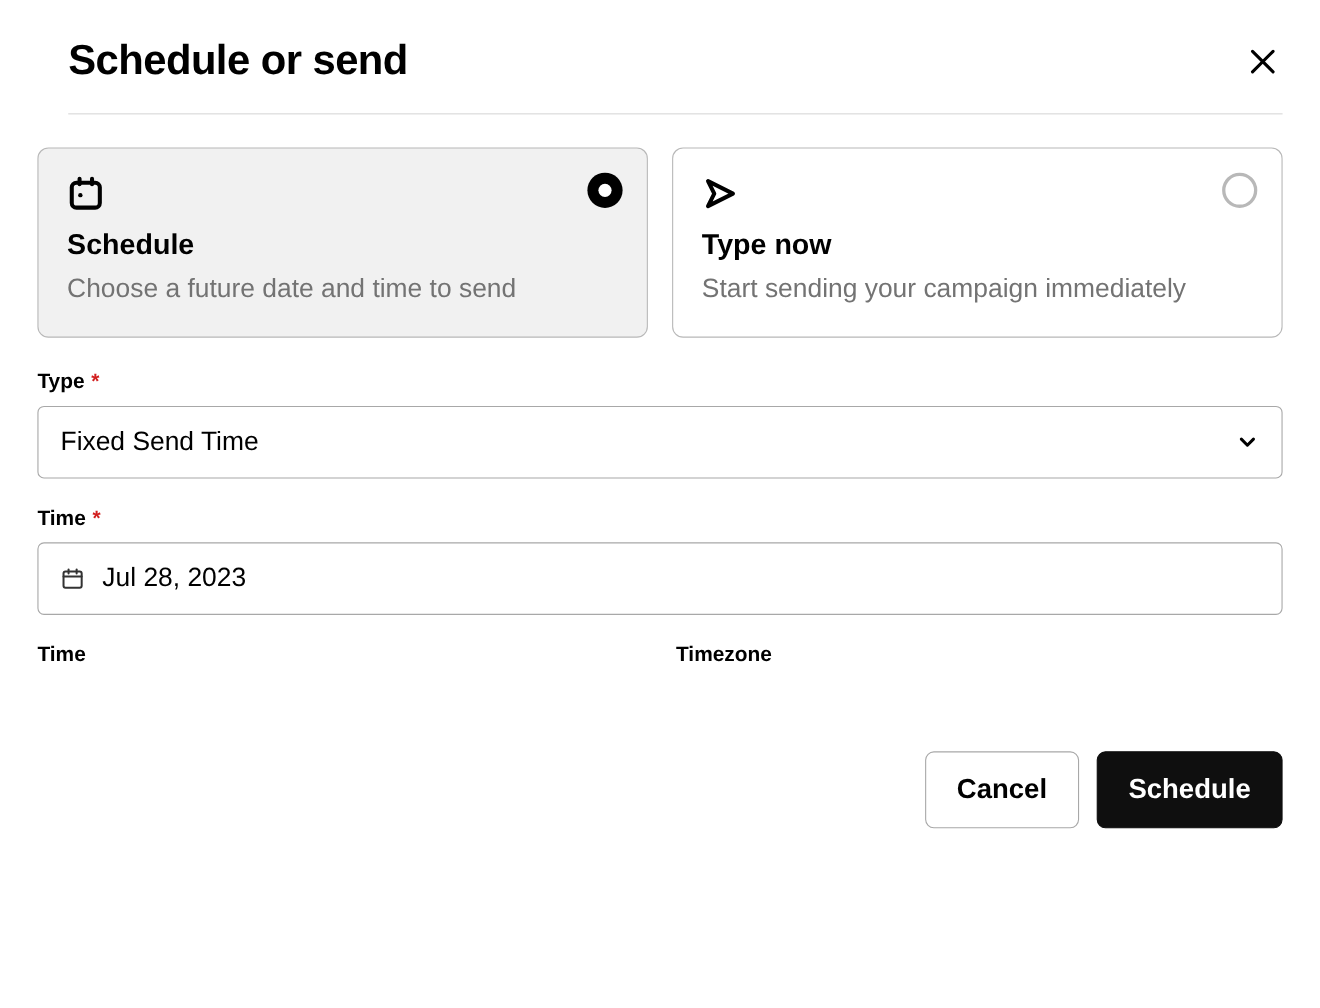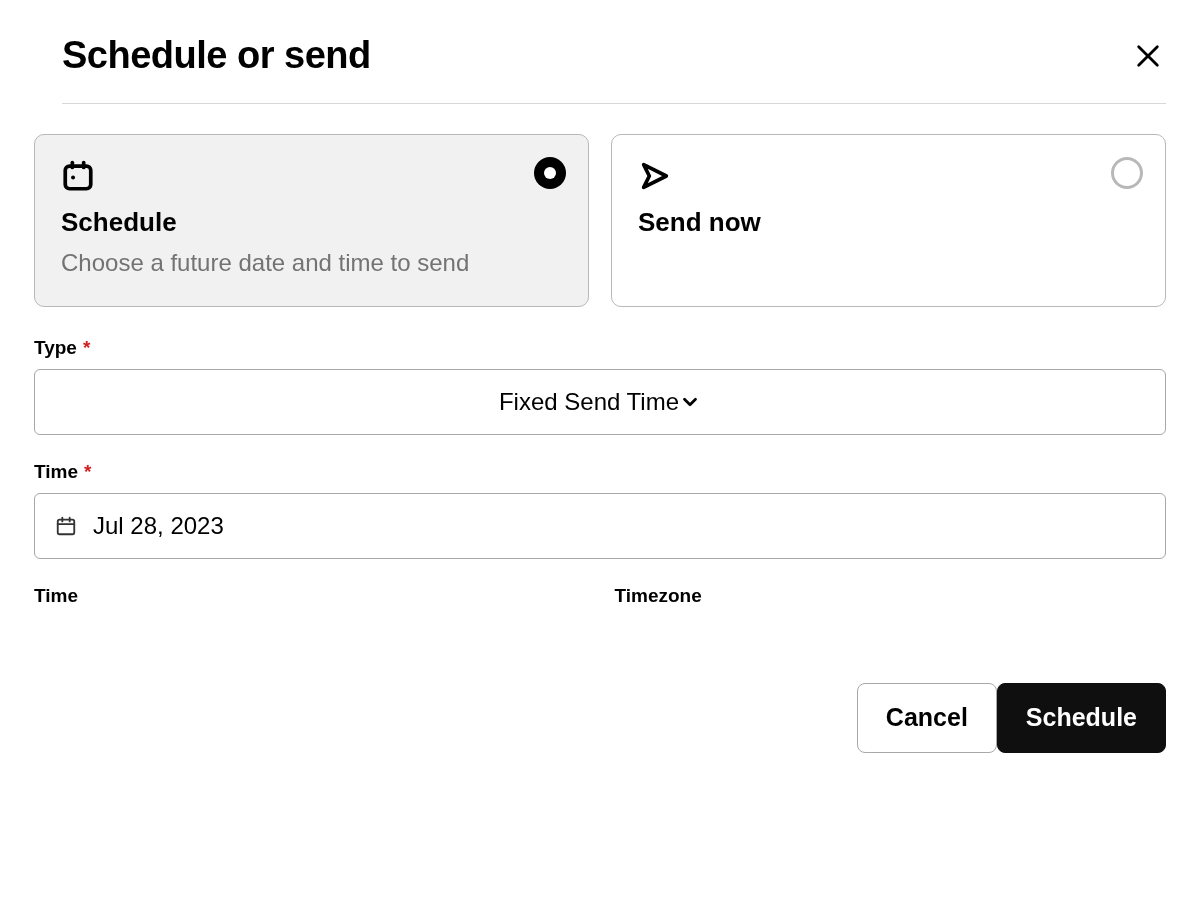--- a/index.html
+++ b/index.html
@@ -99,21 +99,21 @@
     border-radius: 6px;
     height: 66px;
     display: flex;
     align-items: center;
     padding: 0 20px;
     font-size: 24px;
     background: #fff;
     cursor: pointer;
     position: relative;
   }
-  .select-box { justify-content: center; }
+  .select-box { justify-content: space-between; }
   .chev svg { display:block; }
 
   .field-group { margin-bottom: 26px; }
 
   .two-col {
     display: flex;
     gap: 29px;
   }
   .two-col > div { flex: 1; }
 
@@ -124,20 +124,21 @@
   }
   .input-box .icon-right {
     margin-left: auto;
     display:flex;
     align-items:center;
   }
 
   .footer {
     display: flex;
     justify-content: flex-end;
+    gap: 16px;
     margin-top: 40px;
   }
   .btn {
     height: 70px;
     padding: 0 28px;
     border-radius: 8px;
     font-size: 25px;
     font-weight: 600;
     display: flex;
     align-items: center;
@@ -185,21 +186,22 @@
     <div class="card-desc">Choose a future date and time to send</div>
   </div>
 
   <div class="option-card">
     <div class="radio unchecked"></div>
     <div class="card-icon">
       <svg width="34" height="34" viewBox="0 0 24 24" fill="none" stroke="#000" stroke-width="2.6" stroke-linecap="round" stroke-linejoin="round">
         <path d="M4 4 L20 12 L4 20 L8 12 Z"></path>
       </svg>
     </div>
-    <div class="card-title">Send now</div>
+    <div class="card-title">Type now</div>
+    <div class="card-desc">Start sending your campaign immediately</div>
   </div>
 </div>
 
 <div class="field-group">
   <div class="field-label">
     <span>Type</span><span class="req">*</span>
   </div>
   <div class="select-box">
     <span>Fixed Send Time</span>
     <span class="chev">

